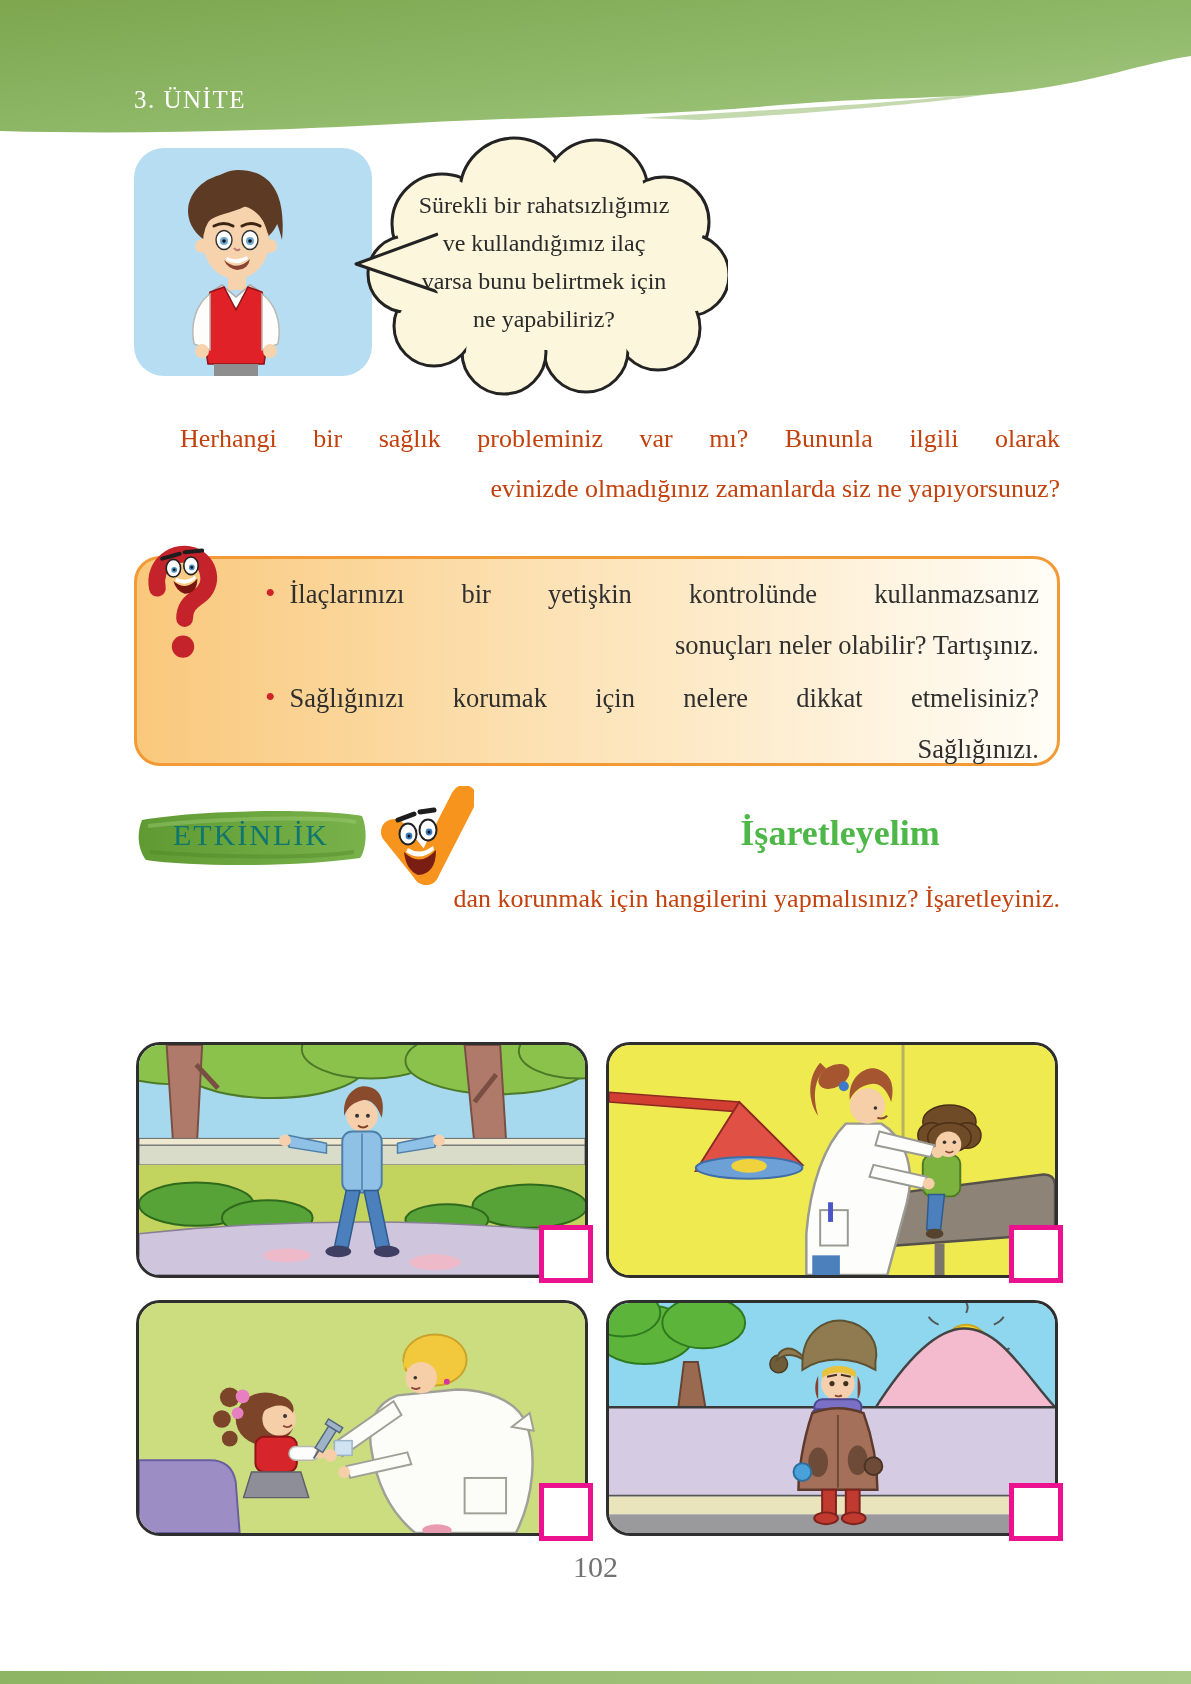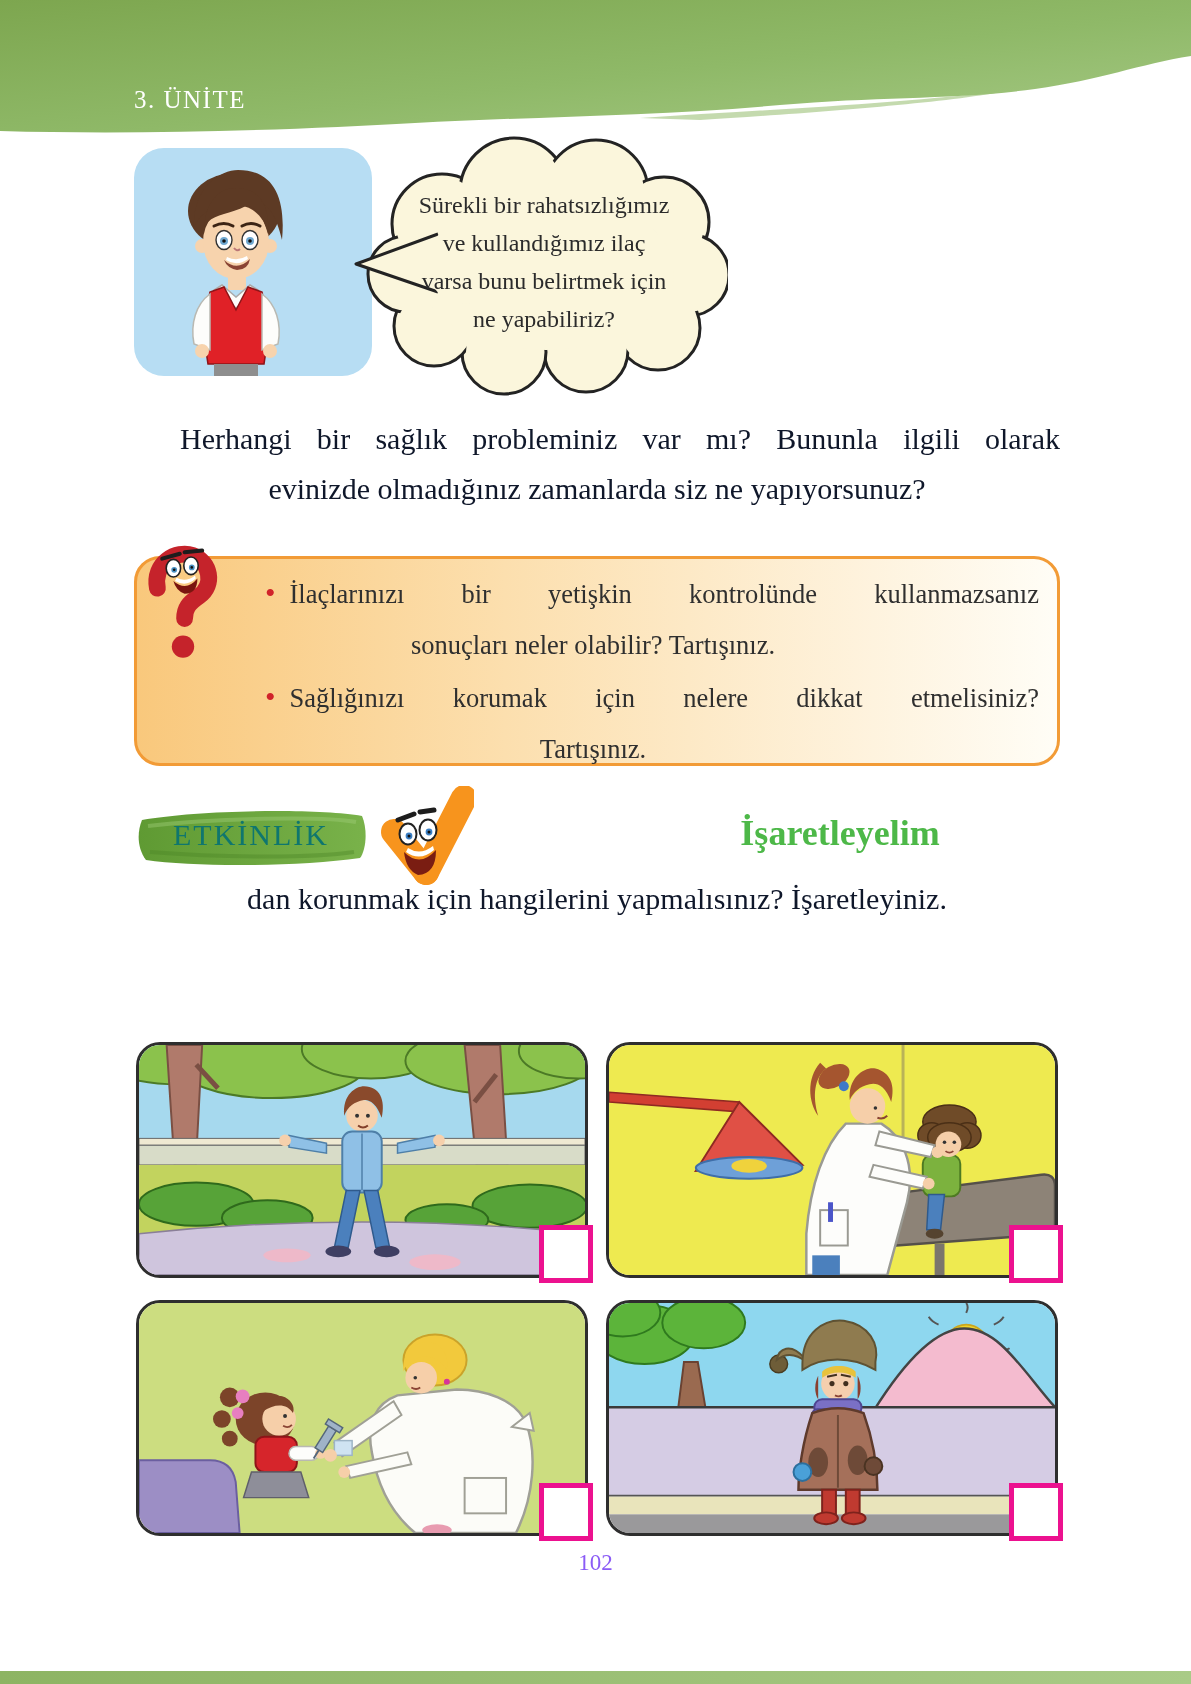--- a/index.html
+++ b/index.html
@@ -12,23 +12,23 @@
 
   
   .char-box{position:absolute;left:134px;top:148px;width:238px;height:228px;border-radius:30px;background:#b7ddf3;}
 
   
   .bubble-wrap{position:absolute;left:346px;top:132px;width:382px;height:264px;}
   .bubble-text{position:absolute;left:48px;top:54px;width:300px;text-align:center;
                font-size:24px;line-height:38px;color:#2b2b2b;}
 
   
-  .textblock{position:absolute;left:134px;width:926px;font-size:30px;color:#0f172a;}
+  .textblock{position:absolute;left:134px;width:926px;font-size:26px;color:#c2410c;}
   .jline{text-align:justify;text-align-last:justify;line-height:50px;white-space:normal;}
-  .lline{text-align:center;line-height:50px;}
+  .lline{text-align:right;line-height:50px;}
   .indent{text-indent:46px;}
 
   
   .qbox{position:absolute;left:134px;top:556px;width:926px;height:210px;box-sizing:border-box;
         border:3px solid #f29b36;border-radius:26px;
         background:linear-gradient(90deg,#f9c87c 0%,#fcdfae 40%,#fffdf6 100%);
         padding:8px 18px 0 10px;}
   .qbox .jline,.qbox .lline{font-size:26.5px;line-height:51px;color:#2f2f2f;}
   .q-indent{text-indent:118px;}
   .bullet{color:#d1232a;font-size:30px;margin-right:14px;}
@@ -42,21 +42,21 @@
   .activity-heading{position:absolute;left:700px;top:812px;width:280px;text-align:center;
                     font-size:36px;font-weight:bold;color:#4db848;}
 
   
   .figure{position:absolute;width:452px;height:236px;}
   .fig-clip{position:absolute;left:0;top:0;right:0;bottom:0;border:3px solid #2e2e2e;border-radius:24px;overflow:hidden;}
   .fig-clip svg{display:block;width:100%;height:100%;}
   .checkbox{position:absolute;right:-5px;bottom:-5px;width:44px;height:48px;background:#ffffff;
             border:5px solid #ec118f;z-index:3;}
 
-  .page-number{position:absolute;left:0;right:0;top:1550px;text-align:center;font-size:23px;color:#8b5cf6;}
+  .page-number{position:absolute;left:0;right:0;top:1550px;text-align:center;font-size:30px;color:#737373;}
   .footer-band{position:absolute;left:0;bottom:0;width:100%;height:13px;
                background:linear-gradient(90deg,#8db463,#a9cb87);}
 </style>
 </head>
 <body>
 
 <div class="page">
 
   <svg class="abs" style="left:0;top:0;" width="1191" height="136" viewBox="0 0 1191 136">
     <defs>
@@ -155,21 +155,21 @@
       <circle cx="39" cy="31" r="3.6" fill="#4a90c2"></circle>
         <circle cx="61" cy="28" r="3.6" fill="#4a90c2"></circle>
       <circle cx="39" cy="31" r="1.6" fill="#111"></circle>
         <circle cx="61" cy="28" r="1.6" fill="#111"></circle>
       <path d="M38,45 Q54,59 68,42 Q68,61 52,61 Q41,57 38,45 Z" fill="#7a150f"></path>
       <path d="M40,45 Q54,53 66,42 L65,38 Q54,47 42,41 Z" fill="#fff"></path>
     </svg>
     <div class="jline q-indent"><span class="bullet">•</span><span>İlaçlarınızı bir yetişkin kontrolünde kullanmazsanız</span></div>
     <div class="lline">sonuçları neler olabilir? Tartışınız.</div>
     <div class="jline q-indent"><span class="bullet">•</span><span>Sağlığınızı korumak için nelere dikkat etmelisiniz?</span></div>
-    <div class="lline">Tartışınız.</div>
+    <div class="lline">Sağlığınızı.</div>
   </div>
 
   <div class="brush-wrap">
     <svg width="234" height="62" viewBox="0 0 234 62">
       <defs>
         <linearGradient id="gbrush" x1="0" y1="0" x2="1" y2="0">
           <stop offset="0" stop-color="#5f9a33"></stop>
             <stop offset="1" stop-color="#79b24a"></stop>
         </linearGradient>
       </defs>

